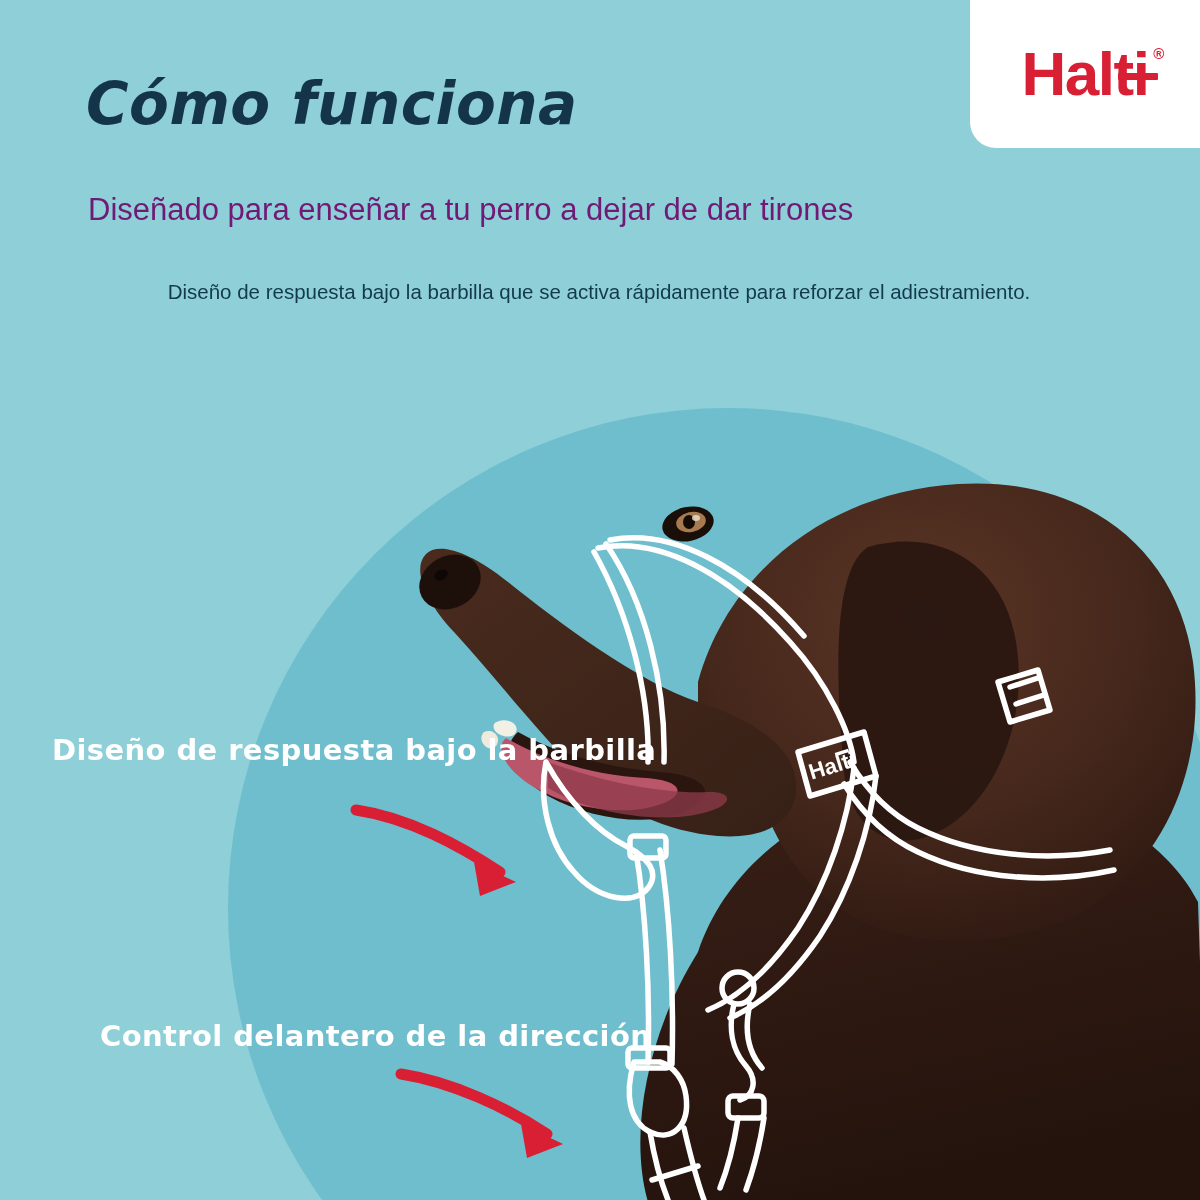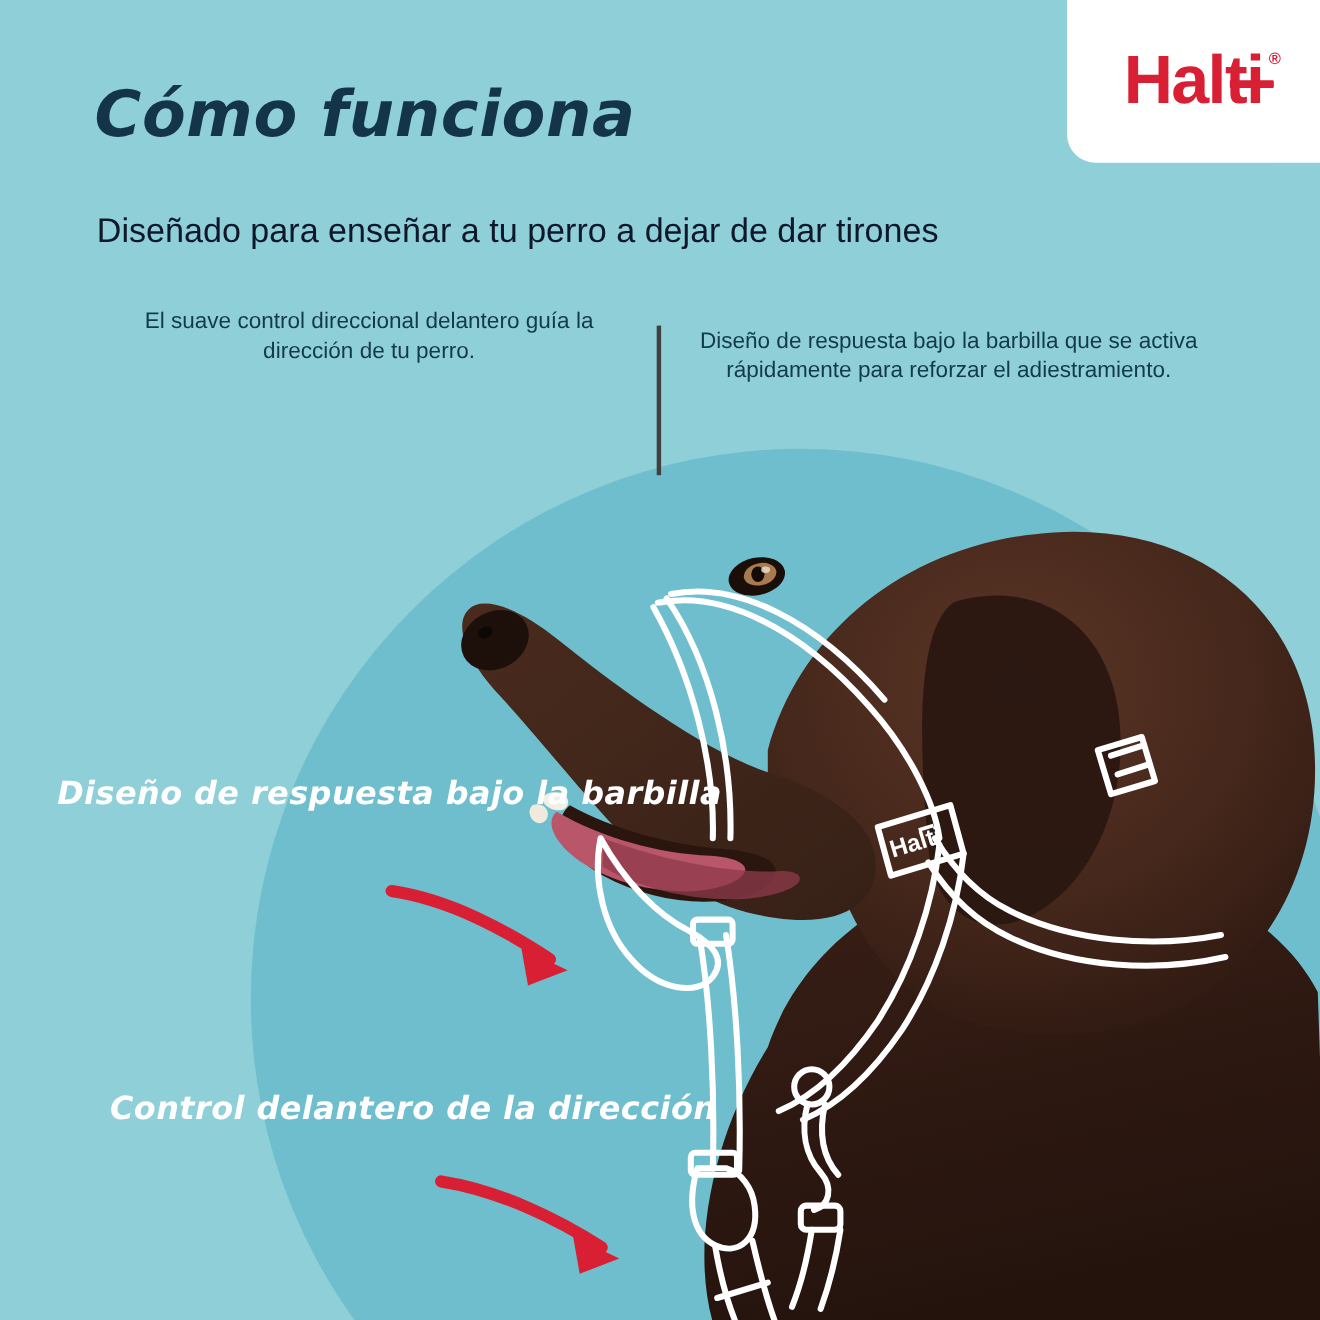--- a/index.html
+++ b/index.html
@@ -87,21 +87,21 @@
     font-style: italic;
     font-weight: bold;
     letter-spacing: 0.5px;
     text-align: center;
   }
   .subhead {
     position: absolute;
     left: 88px;
     top: 192px;
     font-size: 31px;
-    color: #0f172a;
+    color: #701a75;
     font-weight: normal;
   }
 
   
   .features {
     position: absolute;
     left: 74px;
     top: 278px;
     width: 1050px;
     display: flex;
@@ -120,25 +120,25 @@
     border-left: 4px solid #404040;
     min-height: 136px;
     margin-top: 18px;
   }
 
   
   .callout {
     position: absolute;
     color: #ffffff;
     font-family: "DejaVu Sans", sans-serif;
-    font-style: italic;
     font-weight: bold;
     font-size: 29px;
     line-height: 1.35;
     letter-spacing: 0.4px;
+    margin-top: 29px;
   }
   .callout-1 { left: 52px; top: 702px; }
   .callout-2 { left: 100px; top: 988px; }
 
   
   .arrow { position: absolute; }
   .arrow-1 { left: 350px; top: 800px; }
   .arrow-2 { left: 395px; top: 1060px; }
 
   
@@ -256,21 +256,20 @@
       <span class="brand-text">Halti</span>
       <span class="brand-bar"></span>
       <span class="brand-reg">®</span>
     </div>
   </div>
 
   <div class="headline">Cómo funciona</div>
   <div class="subhead">Diseñado para enseñar a tu perro a dejar de dar tirones</div>
 
   <div class="features">
-    <div class="feature">El suave control direccional delantero guía la dirección de tu perro.</div>
     <div class="feature">Diseño de respuesta bajo la barbilla que se activa rápidamente para reforzar el adiestramiento.</div>
   </div>
 
   <div class="callout callout-1">
     <span>Diseño de respuesta bajo la barbilla</span>
   </div>
   <div class="callout callout-2">
     <span>Control delantero de la dirección</span>
   </div>
 

